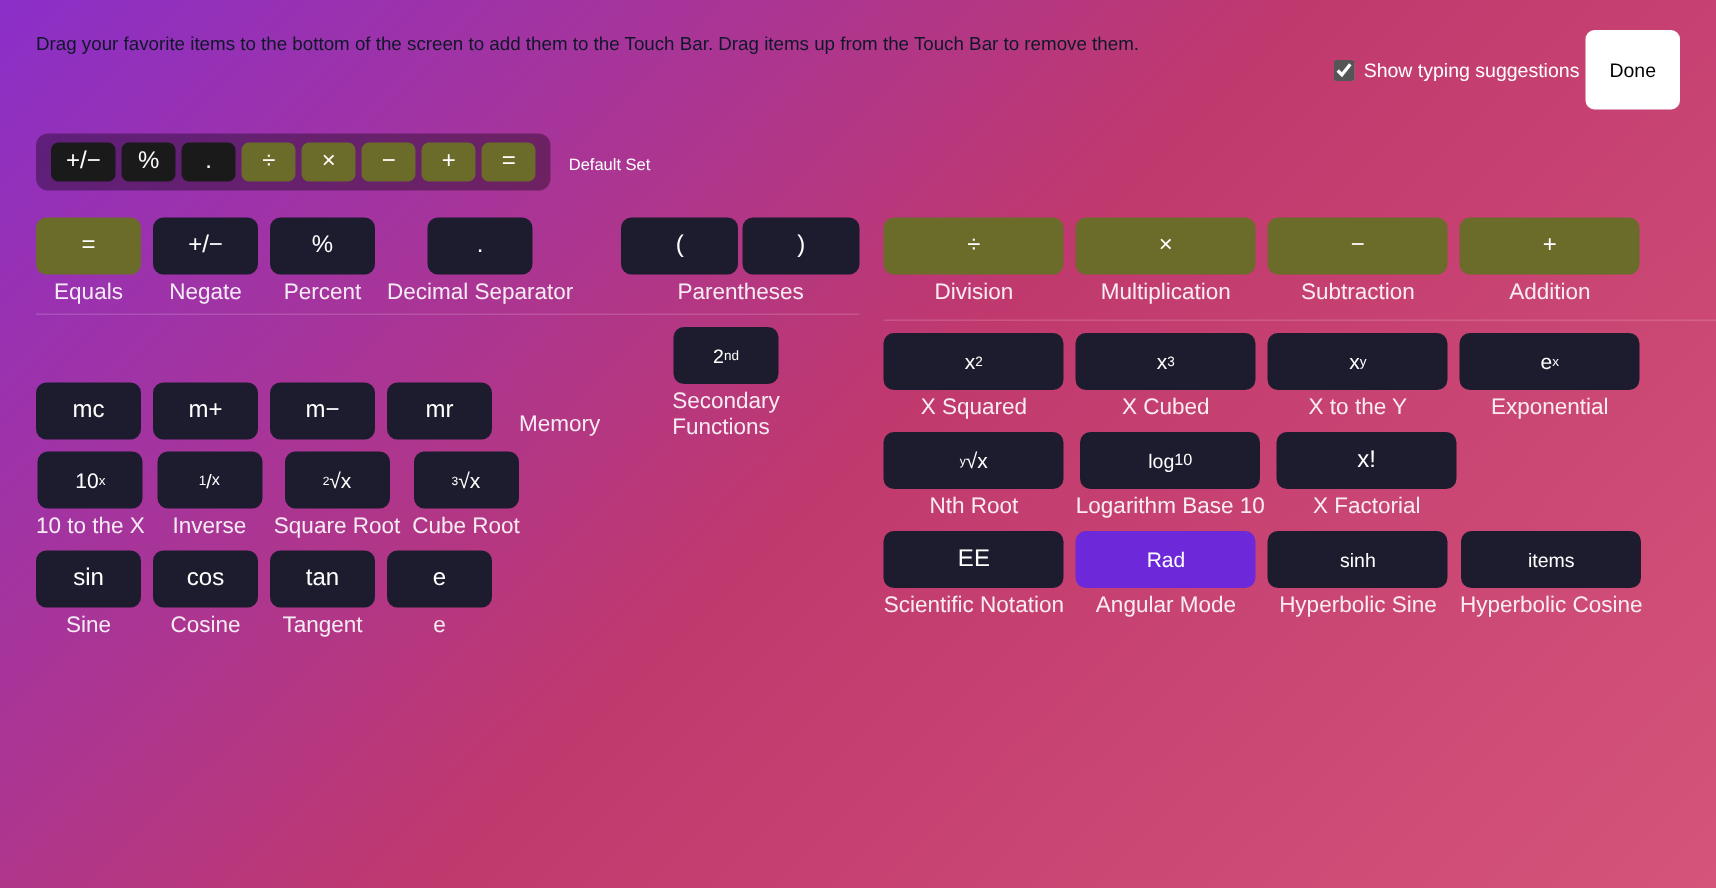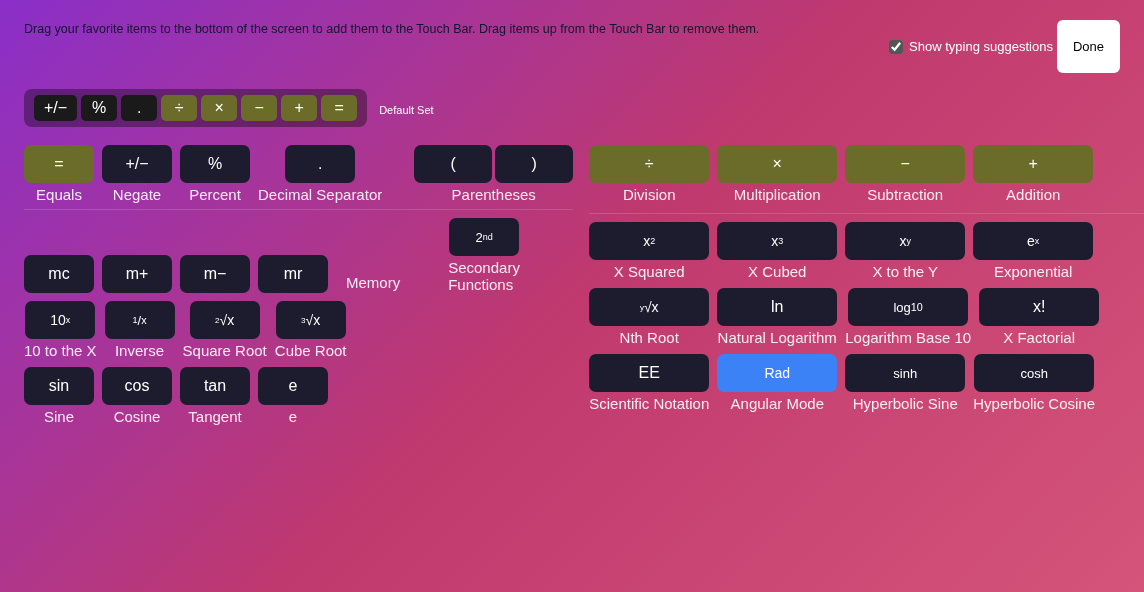--- a/index.html
+++ b/index.html
@@ -363,47 +363,43 @@
           <span class="btn-label">Exponential</span>
         </div>
       </div>
 
       <div class="right-row" style="margin-top:8px;">
         <div class="right-btn-group">
           <button class="right-btn" style="font-size:14px;"><sup style="font-size:8px;">y</sup>√x</button>
           <span class="btn-label">Nth Root</span>
         </div>
         <div class="right-btn-group">
-          <button class="right-btn">ln</button>
-          <span class="btn-label">Natural Logarithm</span>
-        </div>
-        <div class="right-btn-group">
           <button class="right-btn" style="font-size:13px;">log<sub>10</sub></button>
           <span class="btn-label">Logarithm Base 10</span>
         </div>
         <div class="right-btn-group">
           <button class="right-btn">x!</button>
           <span class="btn-label">X Factorial</span>
         </div>
       </div>
 
       <div class="right-row" style="margin-top:8px;">
         <div class="right-btn-group">
           <button class="right-btn">EE</button>
           <span class="btn-label">Scientific Notation</span>
         </div>
         <div class="right-btn-group">
-          <button class="right-btn rad-btn" style="font-size:14px; background:#3b82f6;">Rad</button>
+          <button class="right-btn rad-btn" style="font-size:14px; background:#6d28d9;">Rad</button>
           <span class="btn-label">Angular Mode</span>
         </div>
         <div class="right-btn-group">
           <button class="right-btn" style="font-size:13px;">sinh</button>
           <span class="btn-label">Hyperbolic Sine</span>
         </div>
         <div class="right-btn-group">
-          <button class="right-btn" style="font-size:13px;">cosh</button>
+          <button class="right-btn" style="font-size:13px;">items</button>
           <span class="btn-label">Hyperbolic Cosine</span>
         </div>
       </div>
 
     </div>
   </div>
 </div>
 
 </body></html>

